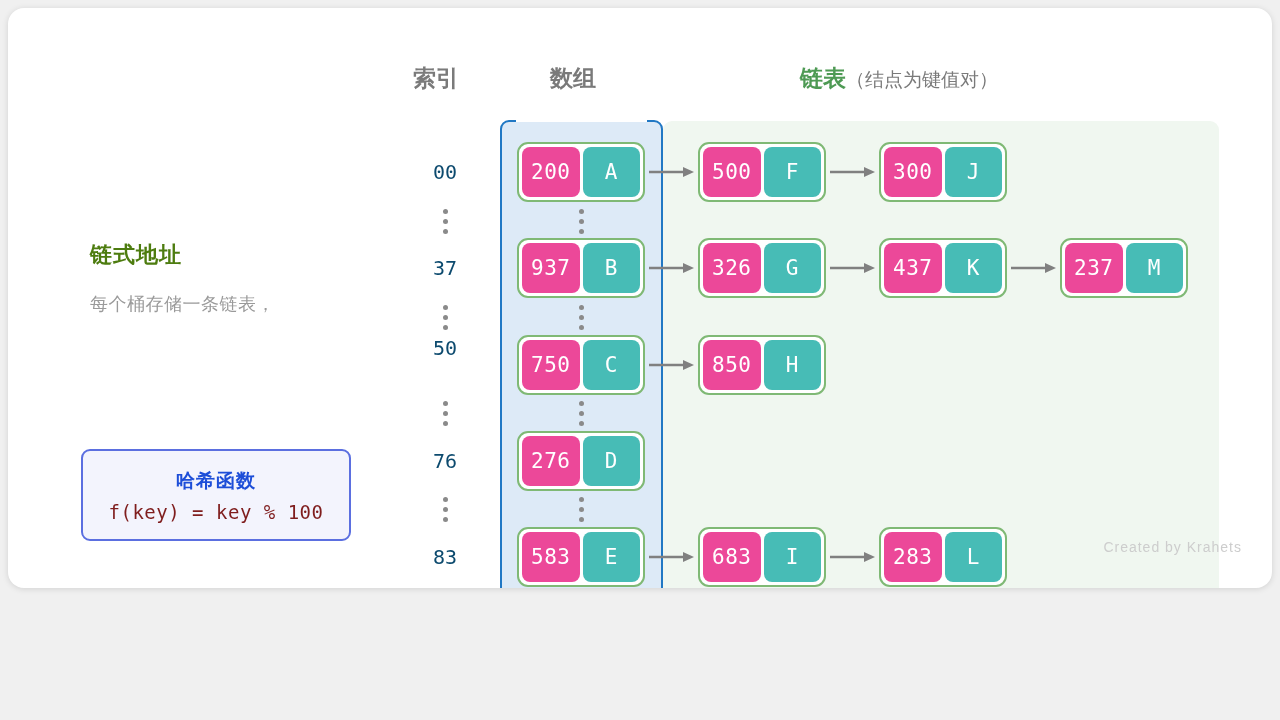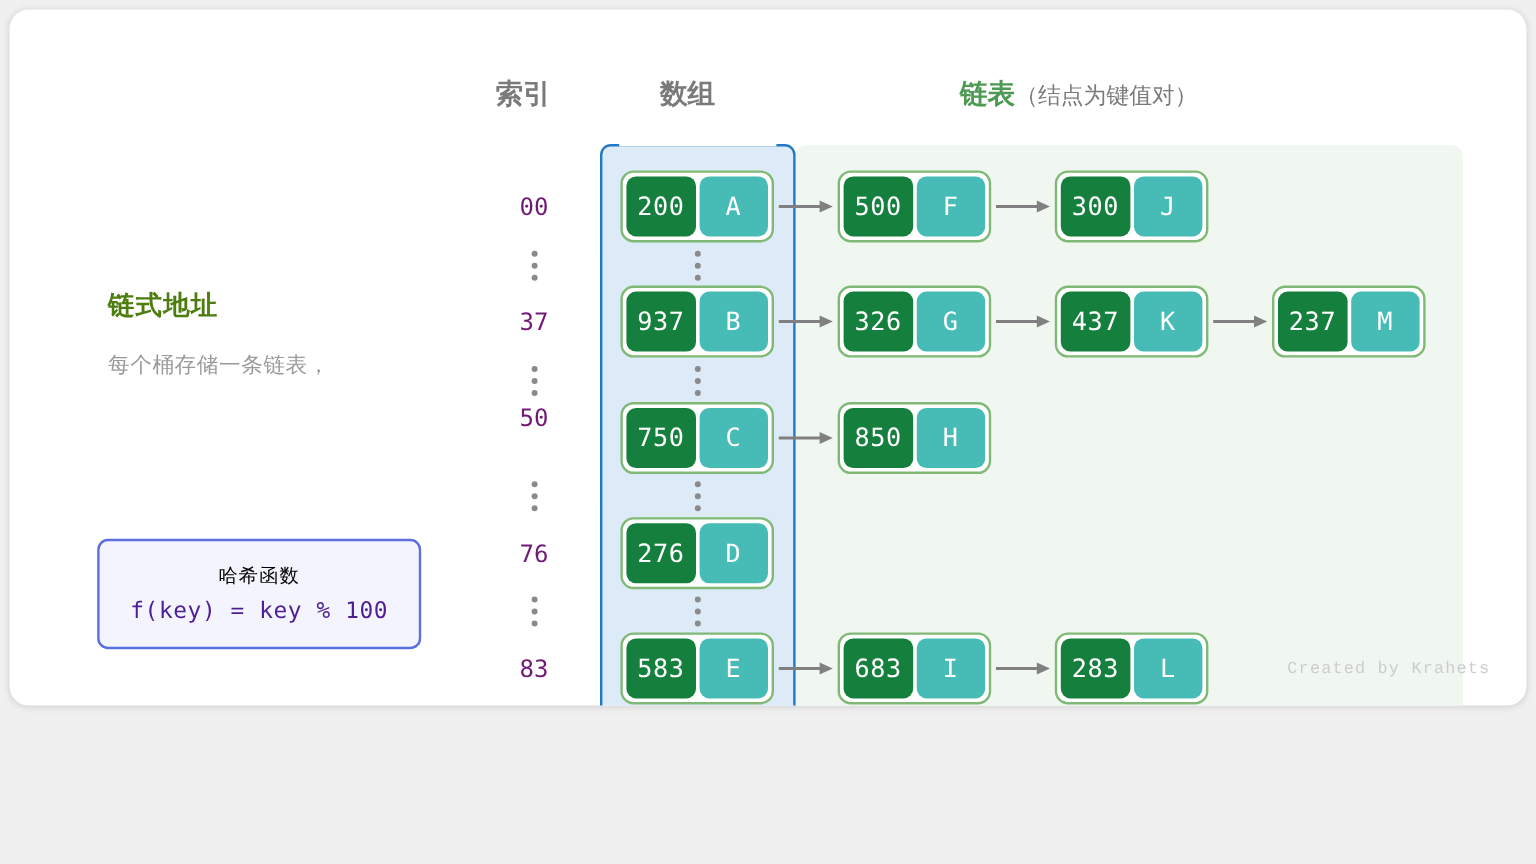--- a/index.html
+++ b/index.html
@@ -53,26 +53,26 @@
     position: absolute; left: 73px; top: 441px;
     width: 270px; height: 92px;
     background: #f3f4fd;
     border: 2px solid #5b6fe0;
     border-radius: 9px;
     display: flex; flex-direction: column;
     align-items: center; justify-content: center;
     gap: 7px;
   }
   #hash-title {
-    font-size: 16px; font-weight: normal; color: #000000;
+    font-size: 19px; font-weight: bold; color: #1d4ed8;
     letter-spacing: 1px;
   }
   #hash-formula {
     font-family: "DejaVu Sans Mono", monospace;
-    font-size: 19px; color: #4c1d95; letter-spacing: 0.5px;
+    font-size: 19px; color: #7f1d1d; letter-spacing: 0.5px;
   }
 
   
   #list-region {
     position: absolute;
     left: 655px; top: 113px;
     width: 556px; height: 518px;
     background: #f0f7f0;
     border-radius: 9px;
   }
@@ -87,21 +87,21 @@
   
   #array-mask-top, #array-mask-bot {
     position: absolute; left: 508px; width: 131px; height: 4px;
     background: #ffffff;
   }
   #array-mask-top { top: 110px; }
   #array-mask-bot { top: 630px; }
   .idx {
     position: absolute; width: 70px; text-align: center;
     font-family: "DejaVu Sans Mono", monospace;
-    font-size: 20px; color: #701a75;
+    font-size: 20px; color: #0c4a6e;
     line-height: 60px;
   }
   .dots {
     position: absolute; width: 70px; height: 40px;
     display: flex; flex-direction: column;
     align-items: center; justify-content: center; gap: 5px;
   }
   .dots i {
     display: block; width: 5px; height: 5px;
     border-radius: 50%; background: #8a8a8a;
@@ -119,34 +119,34 @@
   }
   .node .key, .node .val {
     flex: 1;
     display: flex; align-items: center; justify-content: center;
     border-radius: 8px;
     font-family: "DejaVu Sans Mono", monospace;
     font-size: 21px;
     color: #ffffff;
     letter-spacing: 0.5px;
   }
-  .node .key { background: #15803d; text-align: right; }
+  .node .key { background: #ec4899; text-align: right; }
   .node .val { background: #47bcb6; }
 
   
   .arrow {
     position: absolute; height: 12px;
     display: block;
   }
   .arrow svg { display: block; overflow: visible; }
 
   
   #footer {
-    position: absolute; right: 30px; bottom: 22px;
-    font-family: Liberation Mono, monospace;
+    position: absolute; right: 30px; bottom: 33px;
+    font-family: Liberation Sans, sans-serif;
     font-size: 14px; color: #cdcdcd; letter-spacing: 1px; margin-left: 29px;
   }
 </style>
 </head>
 <body>
 
 <div id="card">
 
   <div class="col-head" id="head-index">索引</div>
   <div class="col-head" id="head-array">数组</div>

